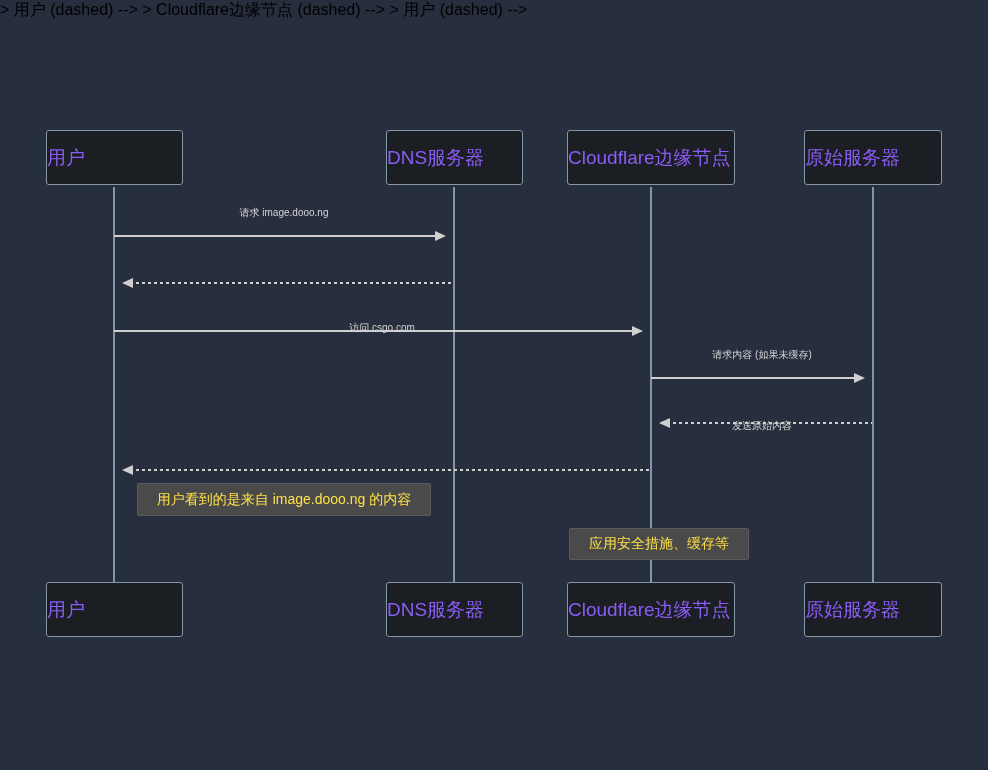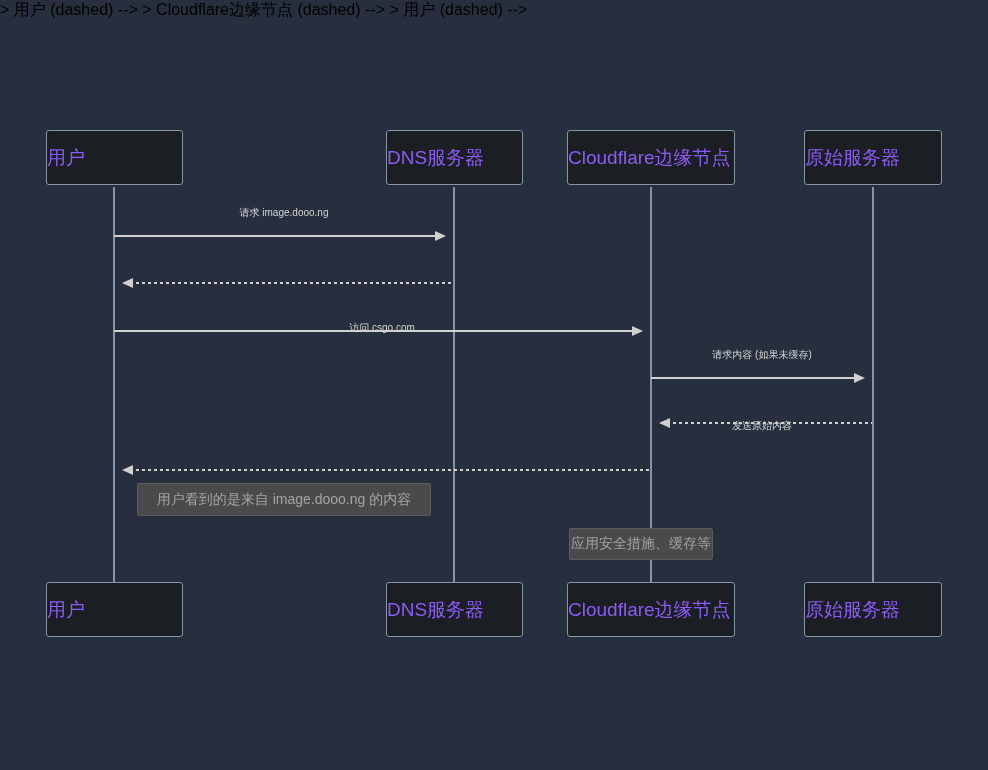--- a/index.html
+++ b/index.html
@@ -67,21 +67,21 @@
     left: -2px;
     border-top: 5px solid transparent;
     border-bottom: 5px solid transparent;
     border-right: 11px solid #d0d0d0;
   }
   .note {
     position: absolute;
     background: #4a4a4a;
     border: 1px solid #5b5b5b;
     border-radius: 2px;
-    color: #a3a3a3;
+    color: #fde047;
     font-size: 14px;
     display: flex;
     align-items: center;
     justify-content: center;
     box-sizing: border-box;
     white-space: nowrap;
   }
 </style>
 </head>
 <body>
@@ -139,21 +139,21 @@
 
   &gt; 用户 (dashed) --&gt;
   <div class="msg-line dashed" style="left:124px; top:469px; width:526px;">
     <span class="arrowhead left"></span>
   </div>
 
   
   <div class="note" style="left:137px; top:483px; width:294px; height:33px;">
     <span>用户看到的是来自 image.dooo.ng 的内容</span>
   </div>
-  <div class="note" style="left:569px; top:528px; width:144px; height:32px;">
+  <div class="note" style="left:569px; top:528px; width:180px; height:32px;">
     <span>应用安全措施、缓存等</span>
   </div>
 
   
   <div class="actor" style="left:46px;  top:582px; width:137px;">
     <span>用户</span>
   </div>
   <div class="actor" style="left:386px; top:582px; width:137px;">
     <span>DNS服务器</span>
   </div>

